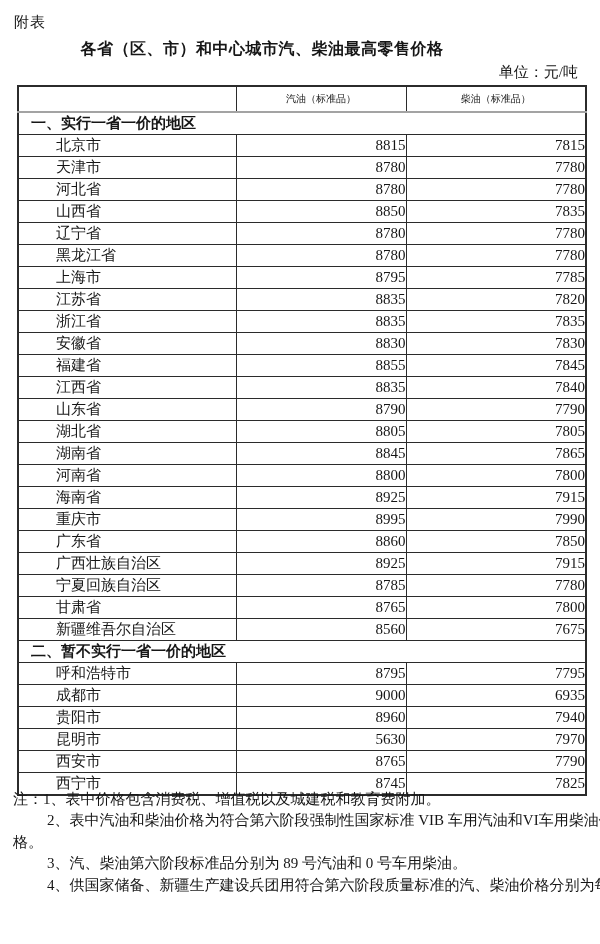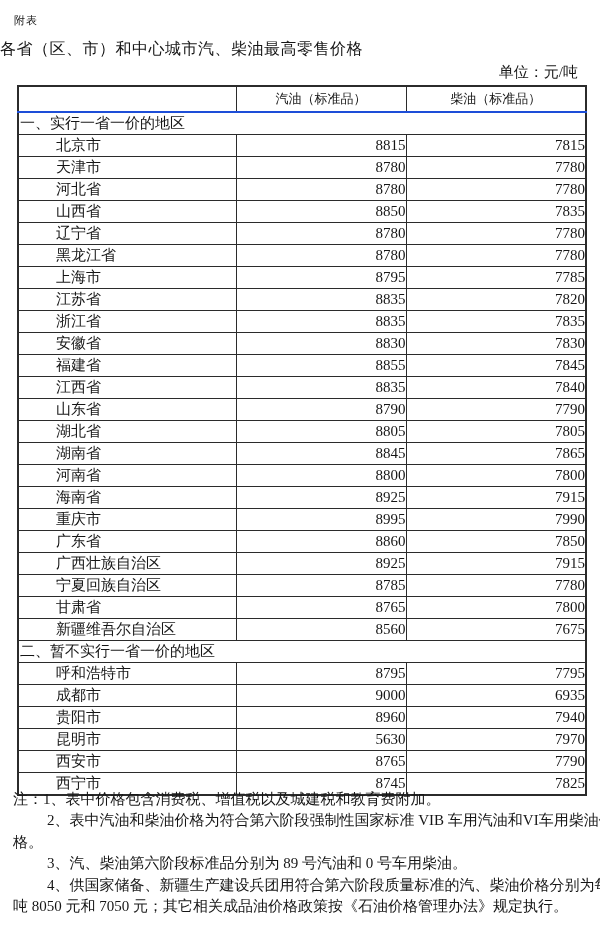--- a/index.html
+++ b/index.html
@@ -12,31 +12,31 @@
     height: 944px;
     position: relative;
     font-family: "Liberation Serif", "DejaVu Serif", serif;
     color: #161616;
     overflow: hidden;
   }
   .doc-label {
     position: absolute;
     left: 14px;
     top: 13px;
-    font-size: 11px;
+    font-size: 15px;
     letter-spacing: 1px;
   }
   .doc-title {
     position: absolute;
     left: 0;
     top: 39px;
     width: 524px;
-    text-align: left;
+    text-align: center;
     font-size: 16px;
-    font-weight: normal;
+    font-weight: bold;
     letter-spacing: 0.5px;
   }
   .unit-note {
     position: absolute;
     right: 22px;
     top: 63px;
     font-size: 15px;
   }
   table.price-table {
     position: absolute;
@@ -53,32 +53,33 @@
   .price-table th, .price-table td {
     border: 1px solid #2b2b2b;
     padding: 0;
     margin: 0;
     overflow: hidden;
     white-space: nowrap;
   }
   .price-table thead th {
     height: 24px;
     font-weight: normal;
-    font-size: 13px;
+    font-size: 10px;
     text-align: center;
-    border-bottom: 2px solid #1d4ed8;
+    border-bottom: 2px solid #a3a3a3;
   }
   .price-table tbody td {
     height: 21px;
     line-height: 21px;
     font-size: 15px;
   }
   td.section-cell {
     text-align: left;
-    padding-left: 1px;
+    padding-left: 12px;
+    font-weight: bold;
   }
   td.region-cell {
     text-align: left;
     padding-left: 37px;
     margin-left: 44px;
   }
   td.num-cell {
     text-align: right;
     font-size: 15.5px;
   }
@@ -269,14 +270,13 @@
       </tr>
     </tbody>
 </table>
 
 <div class="notes">
     <div class="note-line">注：1、表中价格包含消费税、增值税以及城建税和教育费附加。</div>
     <div class="note-line indent">2、表中汽油和柴油价格为符合第六阶段强制性国家标准 VIB 车用汽油和VI车用柴油价</div>
     <div class="note-line">格。</div>
     <div class="note-line indent">3、汽、柴油第六阶段标准品分别为 89 号汽油和 0 号车用柴油。</div>
     <div class="note-line indent">4、供国家储备、新疆生产建设兵团用符合第六阶段质量标准的汽、柴油价格分别为每</div>
-    <div class="note-line">吨 8050 元和 7050 元；其它相关成品油价格政策按《石油价格管理办法》规定执行。</div>
   </div>
 
 </body></html>

